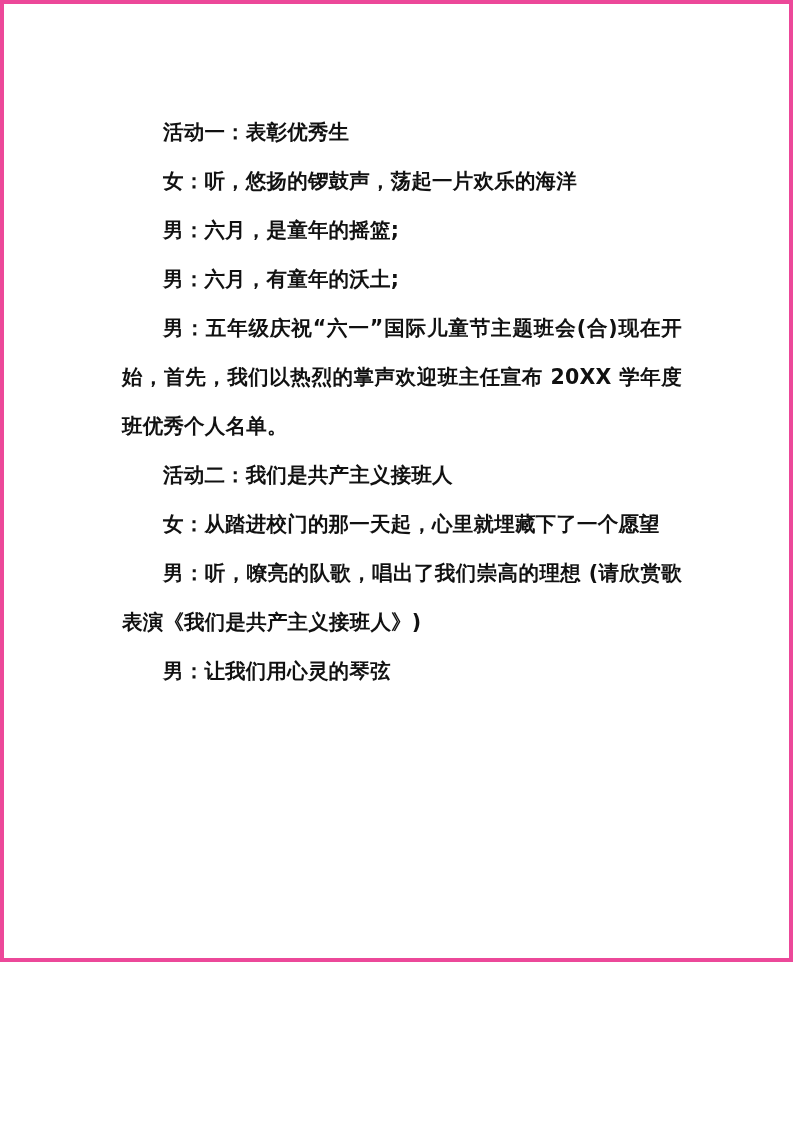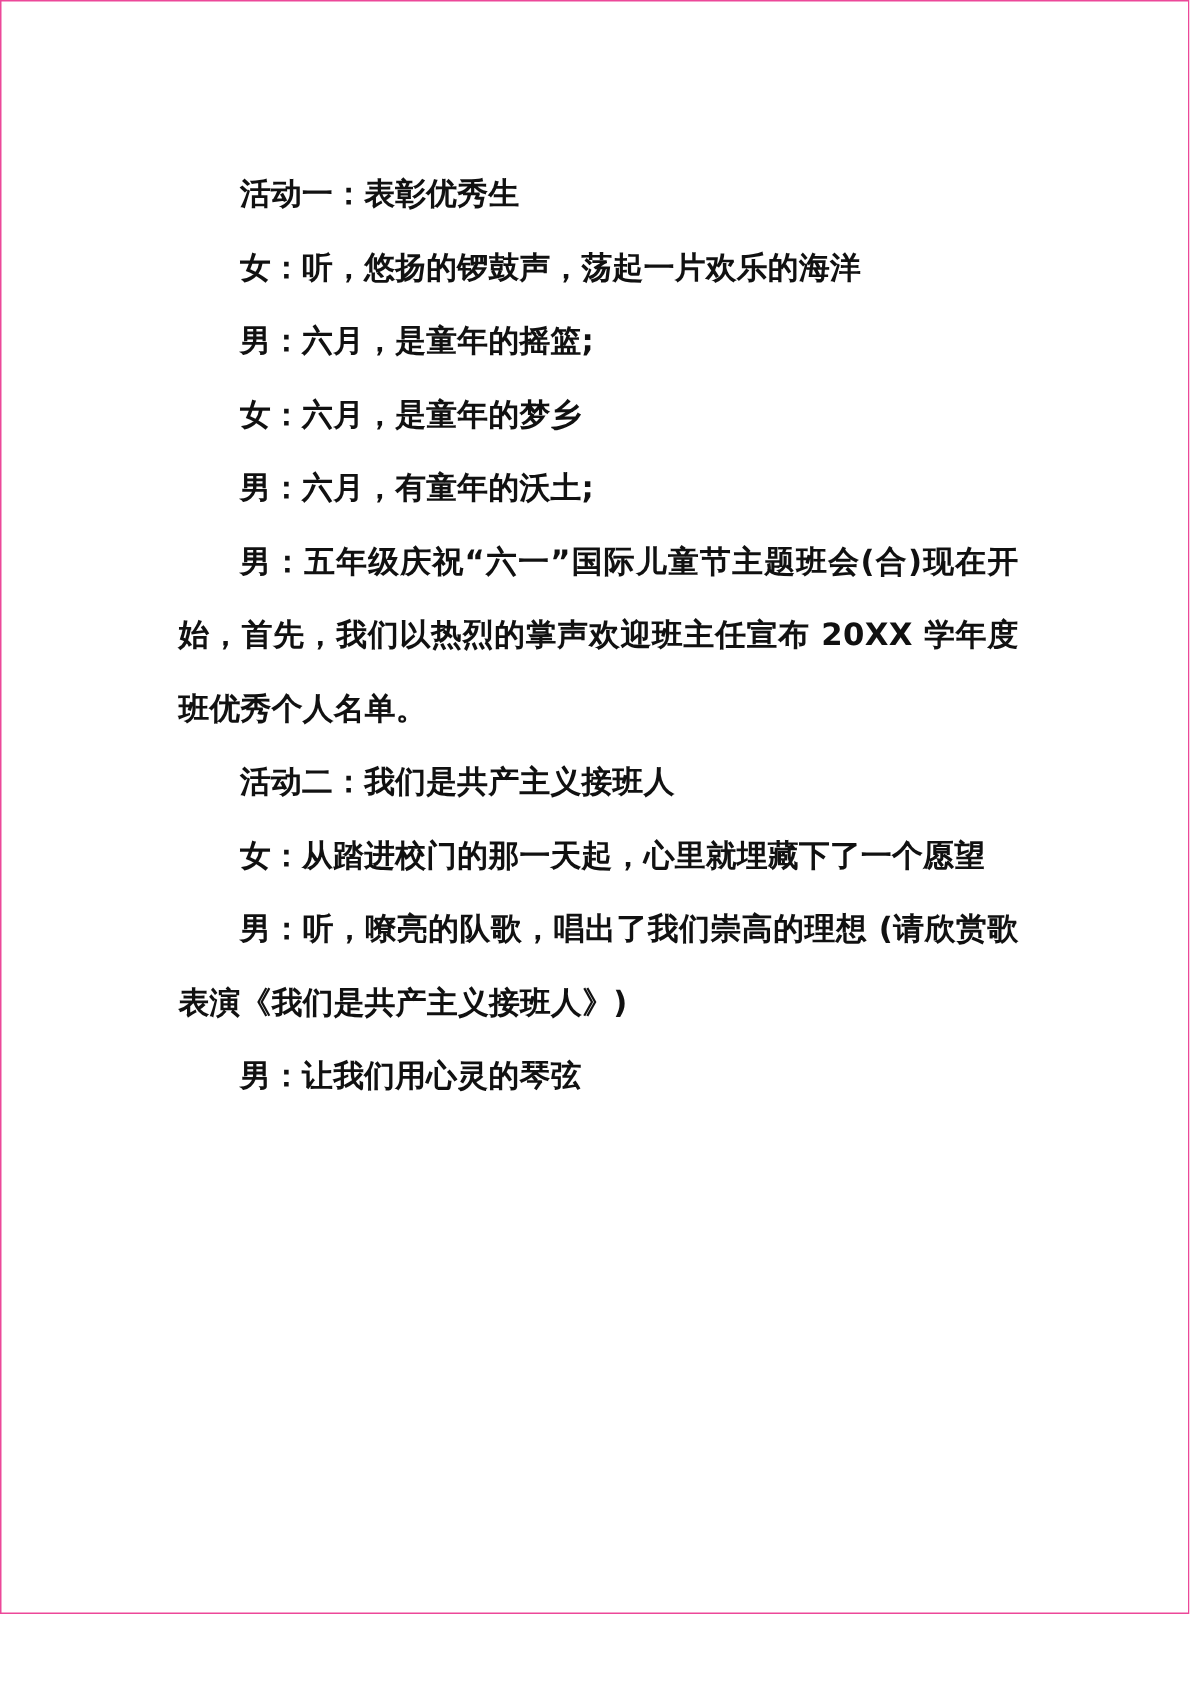--- a/index.html
+++ b/index.html
@@ -13,23 +13,23 @@
     font-family: "DejaVu Sans", "Liberation Sans", sans-serif;
     color: #000000;
     position: relative;
     overflow: hidden;
   }
   .page {
     position: absolute;
     left: 0;
     top: 0;
     width: 793px;
-    height: 1076px;
+    height: 962px;
     box-sizing: border-box;
-    border: 1px solid #ec4899;
+    border: 4px solid #ec4899;
     background: #ffffff;
   }
   .content {
     position: absolute;
     left: 118px;
     top: 104px;
     width: 560px;
   }
   .para {
     font-size: 20.5px;
@@ -46,21 +46,20 @@
   }
 </style>
 </head>
 <body>
 
 <div class="page">
   <div class="content">
     <p class="para indent">活动一：表彰优秀生</p>
     <p class="para indent">女：听，悠扬的锣鼓声，荡起一片欢乐的海洋</p>
     <p class="para indent">男：六月，是童年的摇篮;</p>
-    <p class="para indent">女：六月，是童年的梦乡</p>
     <p class="para indent">男：六月，有童年的沃土;</p>
     <p class="para indent">男：五年级庆祝“六一”国际儿童节主题班会(合)现在开始，首先，我们以热烈的掌声欢迎班主任宣布 20XX 学年度班优秀个人名单。</p>
     <p class="para indent">活动二：我们是共产主义接班人</p>
     <p class="para indent">女：从踏进校门的那一天起，心里就埋藏下了一个愿望</p>
     <p class="para indent">男：听，嘹亮的队歌，唱出了我们崇高的理想 (请欣赏歌表演《我们是共产主义接班人》)</p>
     <p class="para indent">男：让我们用心灵的琴弦</p>
   </div>
 </div>
 
 </body></html>

